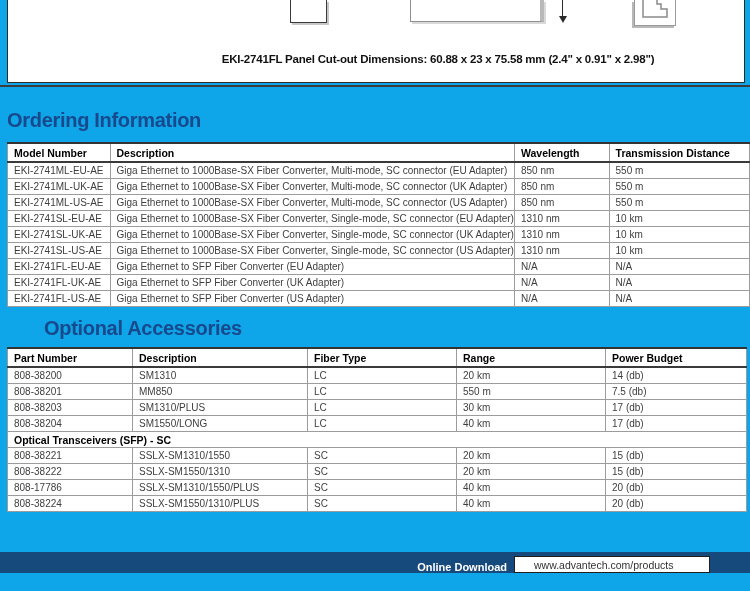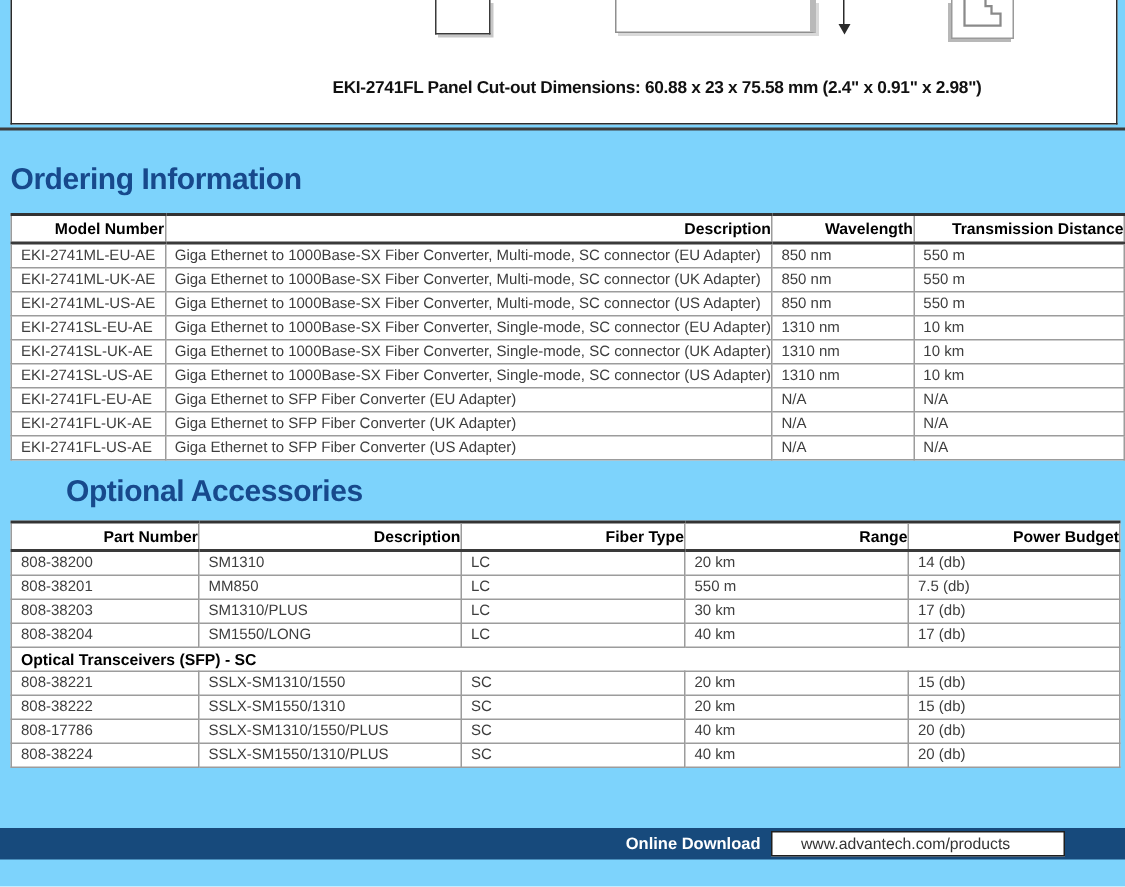--- a/index.html
+++ b/index.html
@@ -1,16 +1,16 @@
 <!DOCTYPE html>
 <html style="--heading: #17498c; --footer_bar: #174a7c;"><head>
 <meta charset="utf-8">
 <style>
   html,body { margin:0; padding:0; background:#fff; }
-  .page { position:relative; width:750px; height:591px; background:#7dd3fc;
+  .page { position:relative; width:750px; height:591px; background:#0ea5e9;
           font-family:"Liberation Sans", sans-serif; overflow:hidden; }
 
   
   .figure-box { position:absolute; left:7px; top:0; width:736px; height:82px;
                 border:1px solid #2b2b2b; border-top:none; background:#fff; }
   .shape-small-rect { position:absolute; left:282px; top:0; width:35px; height:22px;
                 border:1px solid #3a3a3a; border-top:none;
                 box-shadow:2px 2px 0 rgba(0,0,0,.22); background:#fff; }
   .shape-wide-rect { position:absolute; left:402px; top:0; width:129px; height:21px;
                 border:1px solid #8f8f8f; border-top:none; border-right:4px solid #b9b9b9;
@@ -32,29 +32,29 @@
                 color:var(--heading,#17498c); letter-spacing:-0.3px; }
   #ordering-heading { top:109px; }
   #accessories-heading { top:317px;margin-left:37px; }
 
   
   .data-table { position:absolute; left:7px; border-collapse:collapse; table-layout:fixed;
                 background:#fff; }
   #ordering-table { top:142px; }
   #accessories-table { top:347px;padding-left:30px; }
   .data-table th { border:1px solid #9c9c9c; border-top:2px solid #333; border-bottom:2px solid #3a3a3a;
-                font-size:10.5px; font-weight:bold; color:#000; text-align:right;
+                font-size:10.5px; font-weight:bold; color:#000; text-align:left;
                 padding:2px 0 2px 6px; height:13px; white-space:nowrap; overflow:hidden; }
   .data-table td { border:1px solid #9c9c9c; font-size:10px; color:#3e3e3e;
                 padding:1px 0 1px 6px; height:13px; white-space:nowrap; overflow:hidden; }
   .data-table td.section { font-size:10.5px; font-weight:bold; color:#000; }
 
   
   .footer-bar { position:absolute; left:0; top:552px; width:750px; height:21px;
-                background:var(--footer_bar,#174a7c); display:flex; align-items:center;
+                background:var(--footer_bar,#174a7c); display:flex; align-items:flex-end;
                 justify-content:flex-end; }
   .footer-label { color:#fff; font-weight:bold; font-size:11px; margin-right:7px; white-space:nowrap; }
   .footer-url { width:175px; height:15px; background:#fff; border:1px solid #1f1f1f;
                 margin-right:40px; display:flex; align-items:center; padding-left:19px;
                 font-size:10.5px; color:#333; white-space:nowrap; }
 </style>
 </head>
 <body>
 
 <div class="page">

